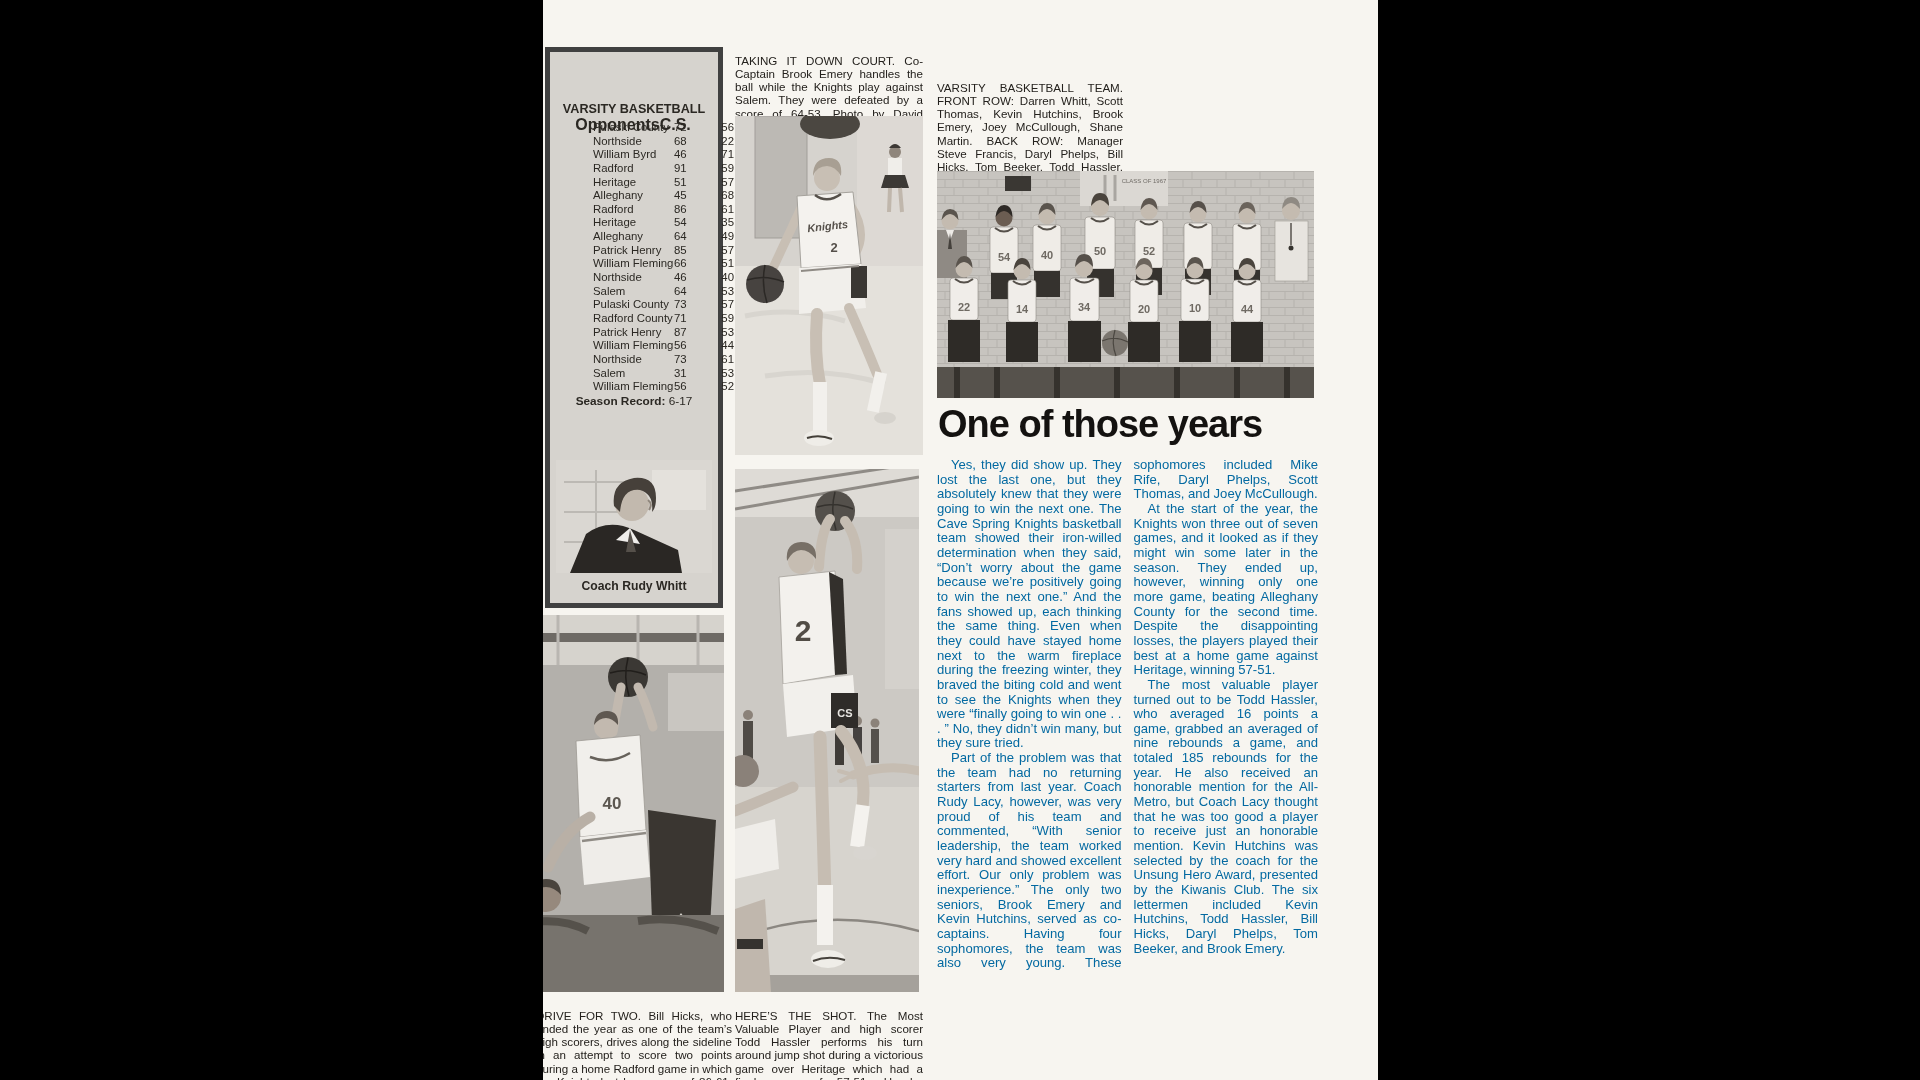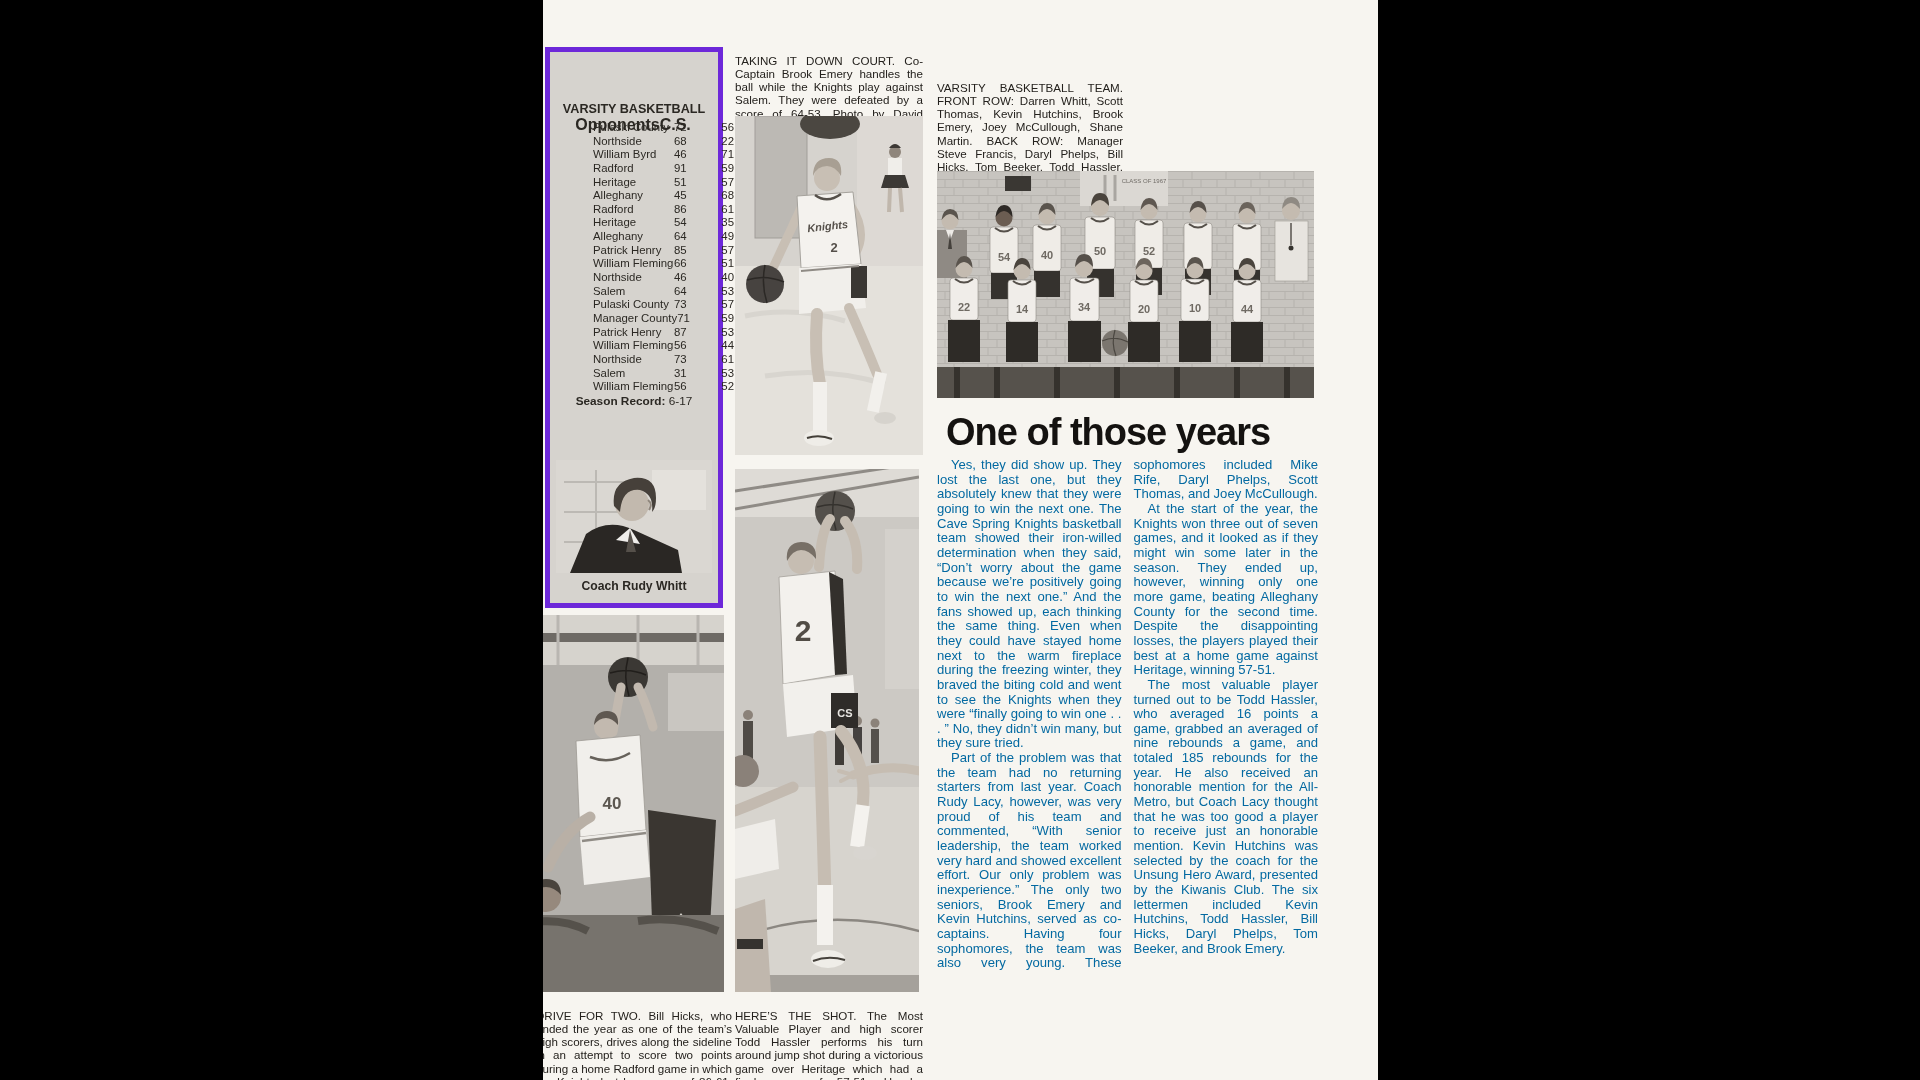--- a/index.html
+++ b/index.html
@@ -2,21 +2,21 @@
 <html><head>
 <meta charset="utf-8">
 <style>
   html,body{margin:0;padding:0;}
   body{width:1920px;height:1080px;background:#000;position:relative;overflow:hidden;
        font-family:"Liberation Sans",sans-serif;}
   .page{position:absolute;left:543px;top:0;width:835px;height:1080px;background:#f7f5f0;overflow:hidden;}
 
   
   .statbox{position:absolute;left:2px;top:47px;width:178px;height:561px;background:#d6d3ce;
-           border:5px solid #6d28d9;box-sizing:border-box;color:#2b2823;}
+           border:5px solid #404040;box-sizing:border-box;color:#2b2823;}
   .sb-title{position:absolute;top:50px;left:0;width:100%;text-align:center;font-size:12.6px;font-weight:bold;letter-spacing:0;}
   .sb-header{position:absolute;top:64px;left:15px;width:136px;display:flex;justify-content:center;
              font-size:16px;font-weight:bold;}
   .sb-rows{position:absolute;top:69px;left:15px;width:141px;margin-left:28px;}
   .sb-row{display:flex;height:13.65px;line-height:13.65px;font-size:11.4px;white-space:nowrap;}
   .sb-row .n{flex:1;overflow:visible;}
   .sb-row .s1{width:24px;text-align:left;}
   .sb-row .s2{width:36px;text-align:right;}
   .sb-record{position:absolute;top:342px;left:0;width:100%;text-align:center;font-size:11.8px;}
   .sb-record b{font-weight:bold;}
@@ -32,21 +32,21 @@
 
   
   .photo{position:absolute;overflow:hidden;}
   .photo svg{display:block;width:100%;height:100%;}
   .ph-dribble{left:192px;top:116px;width:188px;height:339px;}
   .ph-team{left:394px;top:171px;width:377px;height:227px;}
   .ph-drive{left:-25px;top:615px;width:206px;height:377px;}
   .ph-shot{left:192px;top:469px;width:184px;height:523px;}
 
   
-  .headline{position:absolute;left:391px;top:399px;width:382px;margin:12px;font-size:38px;font-weight:bold;
+  .headline{position:absolute;left:391px;top:399px;width:382px;margin:4px;font-size:38px;font-weight:bold;
             letter-spacing:-1px;color:#141210;white-space:nowrap;}
   .article{position:absolute;left:394px;top:458px;width:381px;height:525px;overflow:hidden;
            column-count:2;column-gap:12px;column-fill:auto;
            font-size:13.1px;line-height:14.65px;text-align:justify;color:#0369a1;}
   .article p{margin:0;text-indent:14px;}
 
   .jersey-num{font-family:"Liberation Sans",sans-serif;font-weight:bold;}
 </style>
 </head>
 <body>
@@ -124,21 +124,21 @@
           <span class="n">Salem</span>
           <span class="s1">64</span>
           <span class="s2">53</span>
         </div>
       <div class="sb-row">
           <span class="n">Pulaski County</span>
           <span class="s1">73</span>
           <span class="s2">57</span>
         </div>
       <div class="sb-row">
-          <span class="n">Manager County</span>
+          <span class="n">Radford County</span>
           <span class="s1">71</span>
           <span class="s2">59</span>
         </div>
       <div class="sb-row">
           <span class="n">Patrick Henry</span>
           <span class="s1">87</span>
           <span class="s2">53</span>
         </div>
       <div class="sb-row">
           <span class="n">William Fleming</span>

